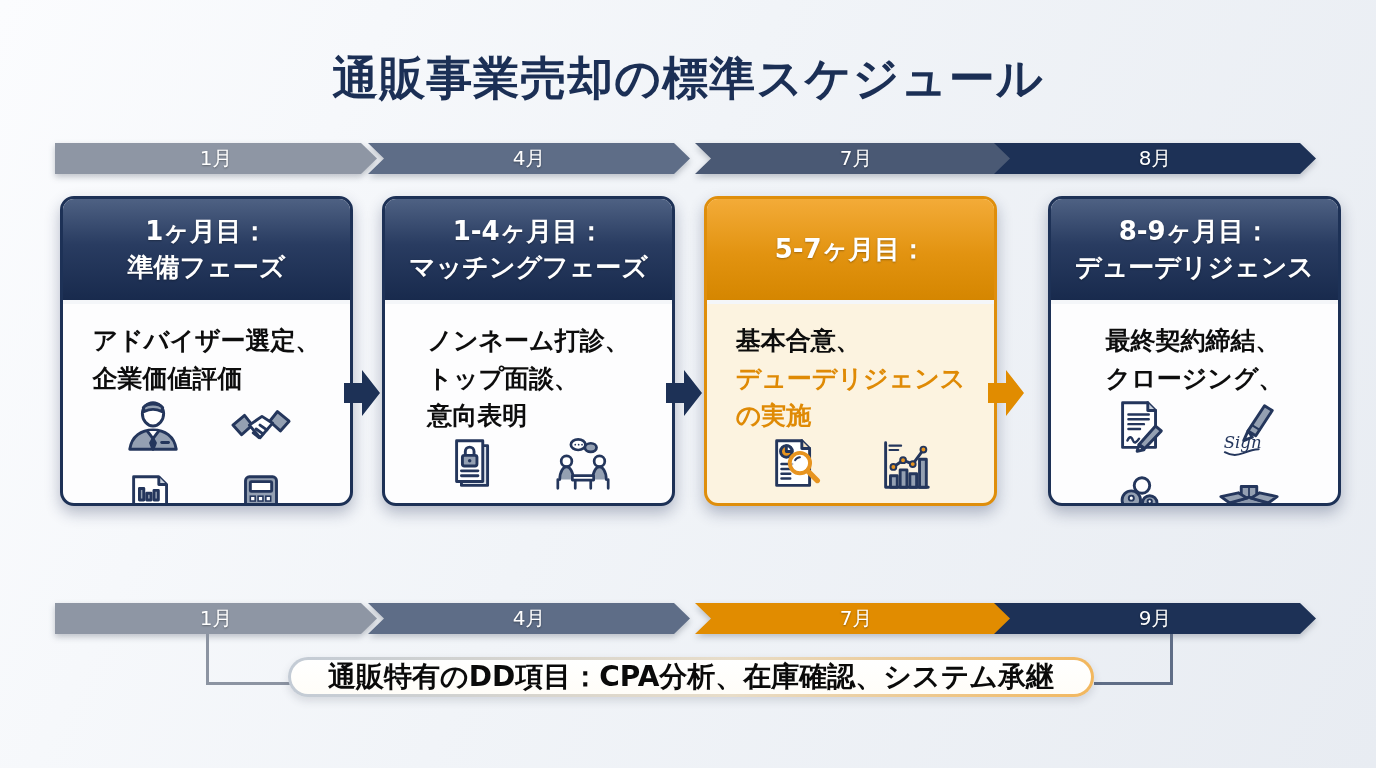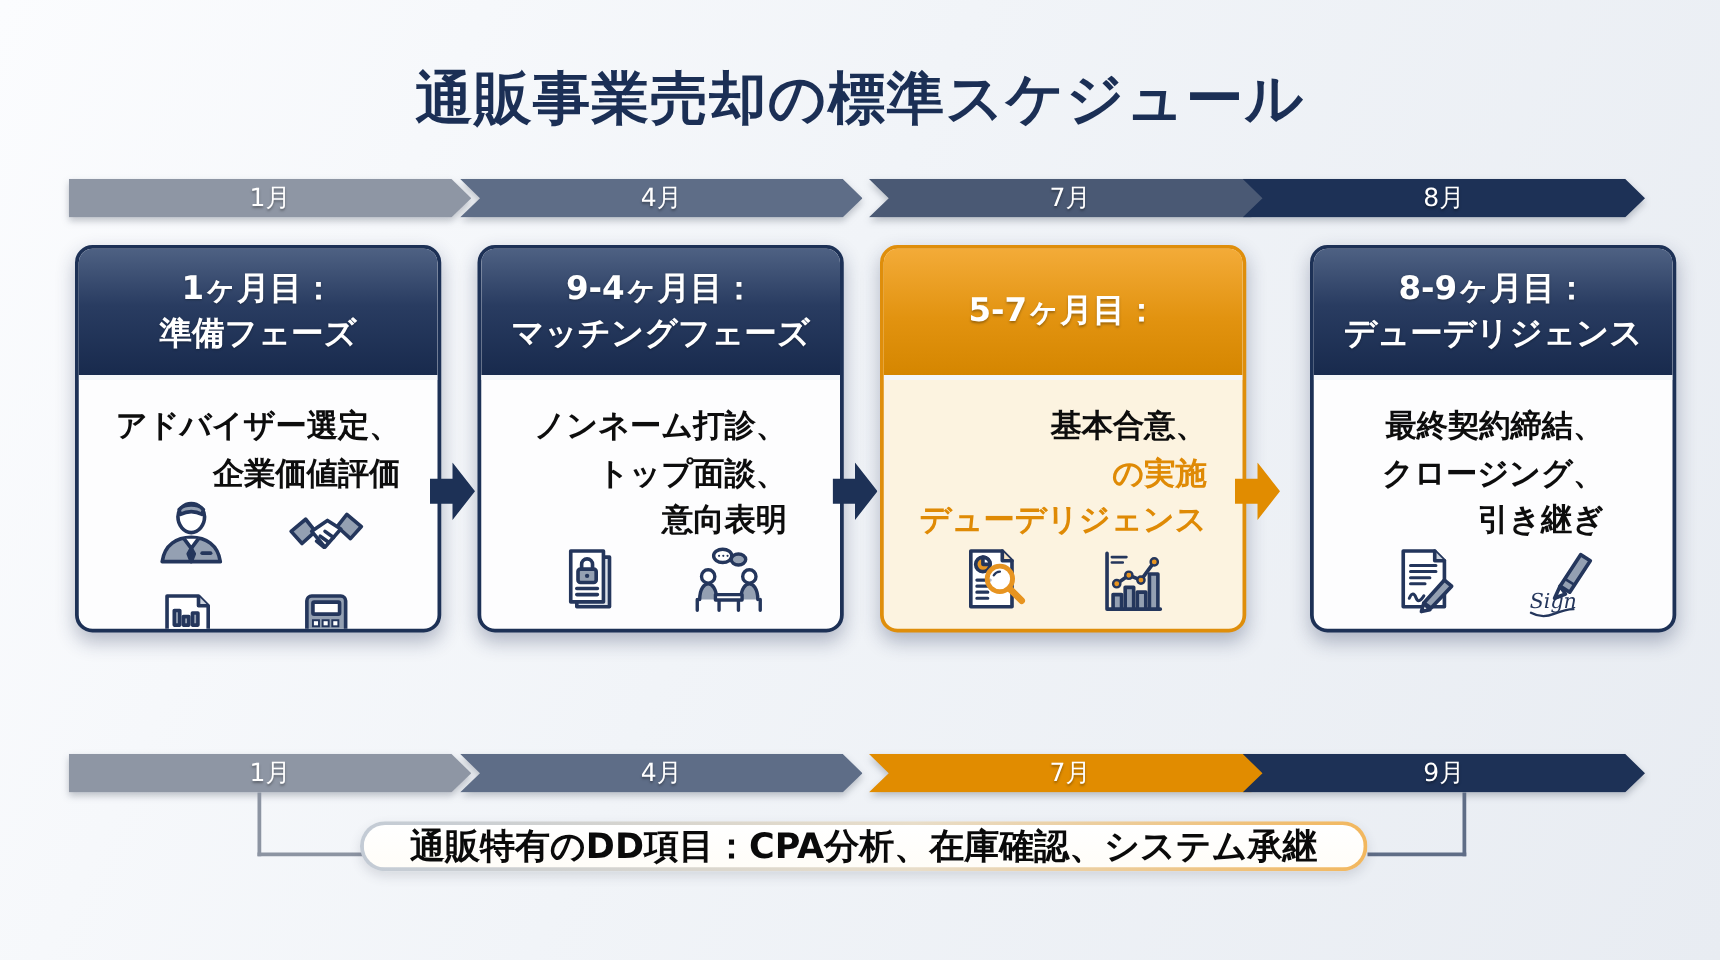--- a/index.html
+++ b/index.html
@@ -36,21 +36,21 @@
   .card.c1{left:60px;}  .card.c2{left:382px;}  .card.c3{left:704px;}  .card.c4{left:1048px;}
   .card.orange{border-color:#df8e0b;background:#fcf3e0;}
   .card-header{
     height:101px;flex:0 0 101px;display:flex;flex-direction:column;justify-content:center;align-items:center;
     color:#fff;font-weight:700;font-size:26px;line-height:1.38;text-align:center;
     border-bottom:4px solid #f4f6f9;text-shadow:0 1px 2px rgba(0,0,0,.3);
   }
   .card.navy .card-header{background:linear-gradient(180deg,#4e6183 0%,#293c61 45%,#182a4d 100%);}
   .card.orange .card-header{background:linear-gradient(180deg,#f3ab38 0%,#e29310 55%,#d58600 100%);}
   .card-body{flex:1;display:flex;flex-direction:column;align-items:center;padding-top:18px;}
-  .body-text{font-size:25px;font-weight:700;color:#0d0d0d;text-align:right;line-height:1.5;}
+  .body-text{font-size:25px;font-weight:700;color:#0d0d0d;text-align:left;line-height:1.5;}
   .body-line.accent{color:#df8a05;}
   .icon-grid{margin-top:auto;margin-bottom:22px;display:grid;grid-template-columns:repeat(2,62px);gap:12px 46px;justify-content:center;}
   .card-icon{width:62px;height:62px;}
   
   .flow-arrow{
     position:absolute;top:368px;width:36px;height:50px;z-index:5;
     clip-path:polygon(0 30%,50% 30%,50% 4%,100% 50%,50% 96%,50% 70%,0 70%);
   }
   .fa1{left:344px;} .fa2{left:666px;} .fa3{left:988px;}
   
@@ -295,21 +295,21 @@
         </svg>
         <svg class="card-icon" viewBox="0 0 64 64">
           <use href="#sym-calculator-icon"></use>
         </svg>
       </div>
   </div>
 </div>
 
 <div class="card navy c2">
   <div class="card-header">
-    <div>9-4ヶ月目：</div>
+    <div>1-4ヶ月目：</div>
     <div>マッチングフェーズ</div>
   </div>
   <div class="card-body">
     <div class="body-text">
         <div class="body-line">ノンネーム打診、</div>
         <div class="body-line">トップ面談、</div>
         <div class="body-line">意向表明</div>
       </div>
     <div class="icon-grid">
         <svg class="card-icon" viewBox="0 0 64 64">
@@ -328,22 +328,22 @@
   </div>
 </div>
 
 <div class="card orange c3">
   <div class="card-header">
     <div>5-7ヶ月目：</div>
   </div>
   <div class="card-body">
     <div class="body-text">
         <div class="body-line">基本合意、</div>
+        <div class="body-line accent">デューデリジェンス</div>
         <div class="body-line accent">の実施</div>
-        <div class="body-line accent">デューデリジェンス</div>
       </div>
     <div class="icon-grid">
         <svg class="card-icon" viewBox="0 0 64 64">
           <use href="#sym-document-magnifier-icon"></use>
         </svg>
         <svg class="card-icon" viewBox="0 0 64 64">
           <use href="#sym-growth-chart-icon"></use>
         </svg>
         <svg class="card-icon" viewBox="0 0 64 64">
           <use href="#sym-warehouse-check-icon"></use>
@@ -357,21 +357,20 @@
 
 <div class="card navy c4">
   <div class="card-header">
     <div>8-9ヶ月目：</div>
     <div>デューデリジェンス</div>
   </div>
   <div class="card-body">
     <div class="body-text">
         <div class="body-line">最終契約締結、</div>
         <div class="body-line">クロージング、</div>
-        <div class="body-line">引き継ぎ</div>
       </div>
     <div class="icon-grid">
         <svg class="card-icon" viewBox="0 0 64 64">
           <use href="#sym-contract-sign-icon"></use>
         </svg>
         <svg class="card-icon" viewBox="0 0 64 64">
           <use href="#sym-signature-pen-icon"></use>
         </svg>
         <svg class="card-icon" viewBox="0 0 64 64">
           <use href="#sym-keys-icon"></use>

